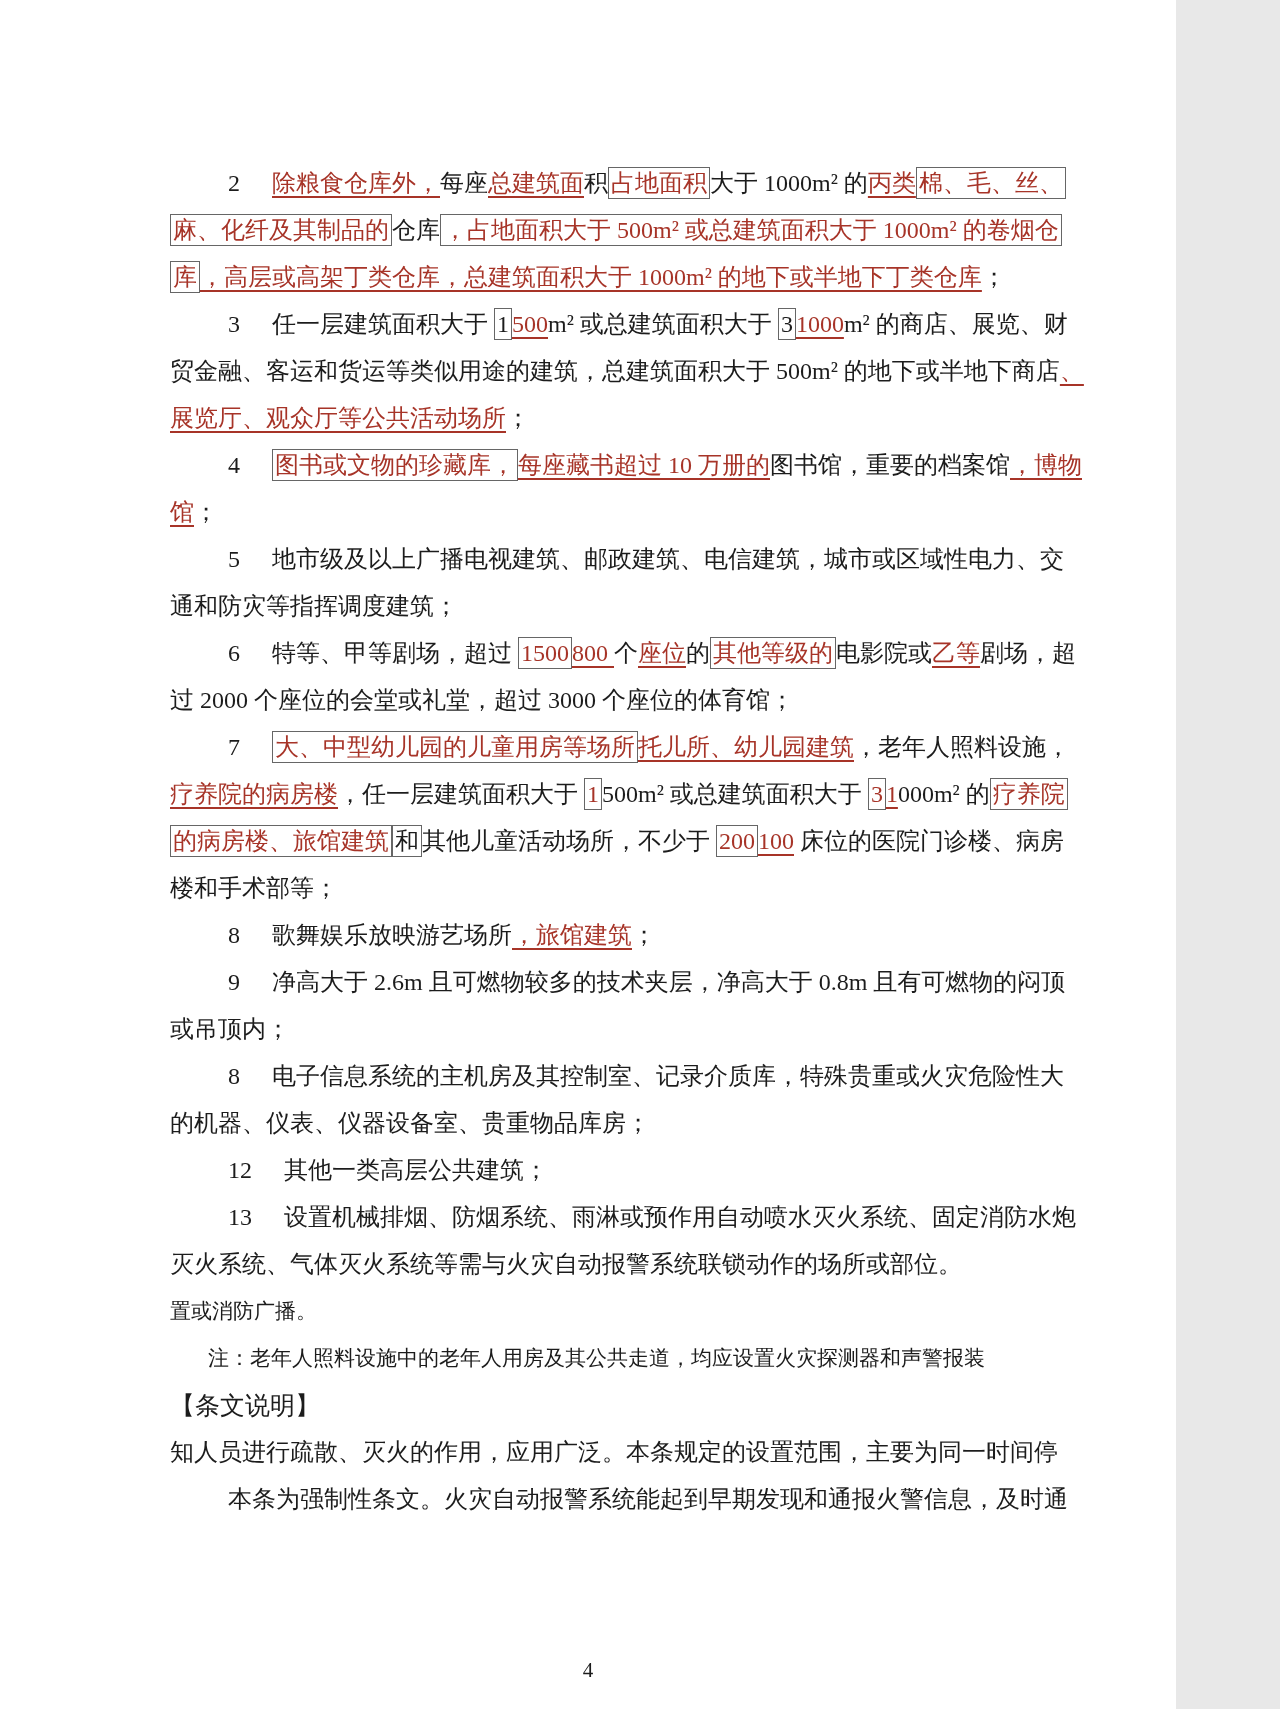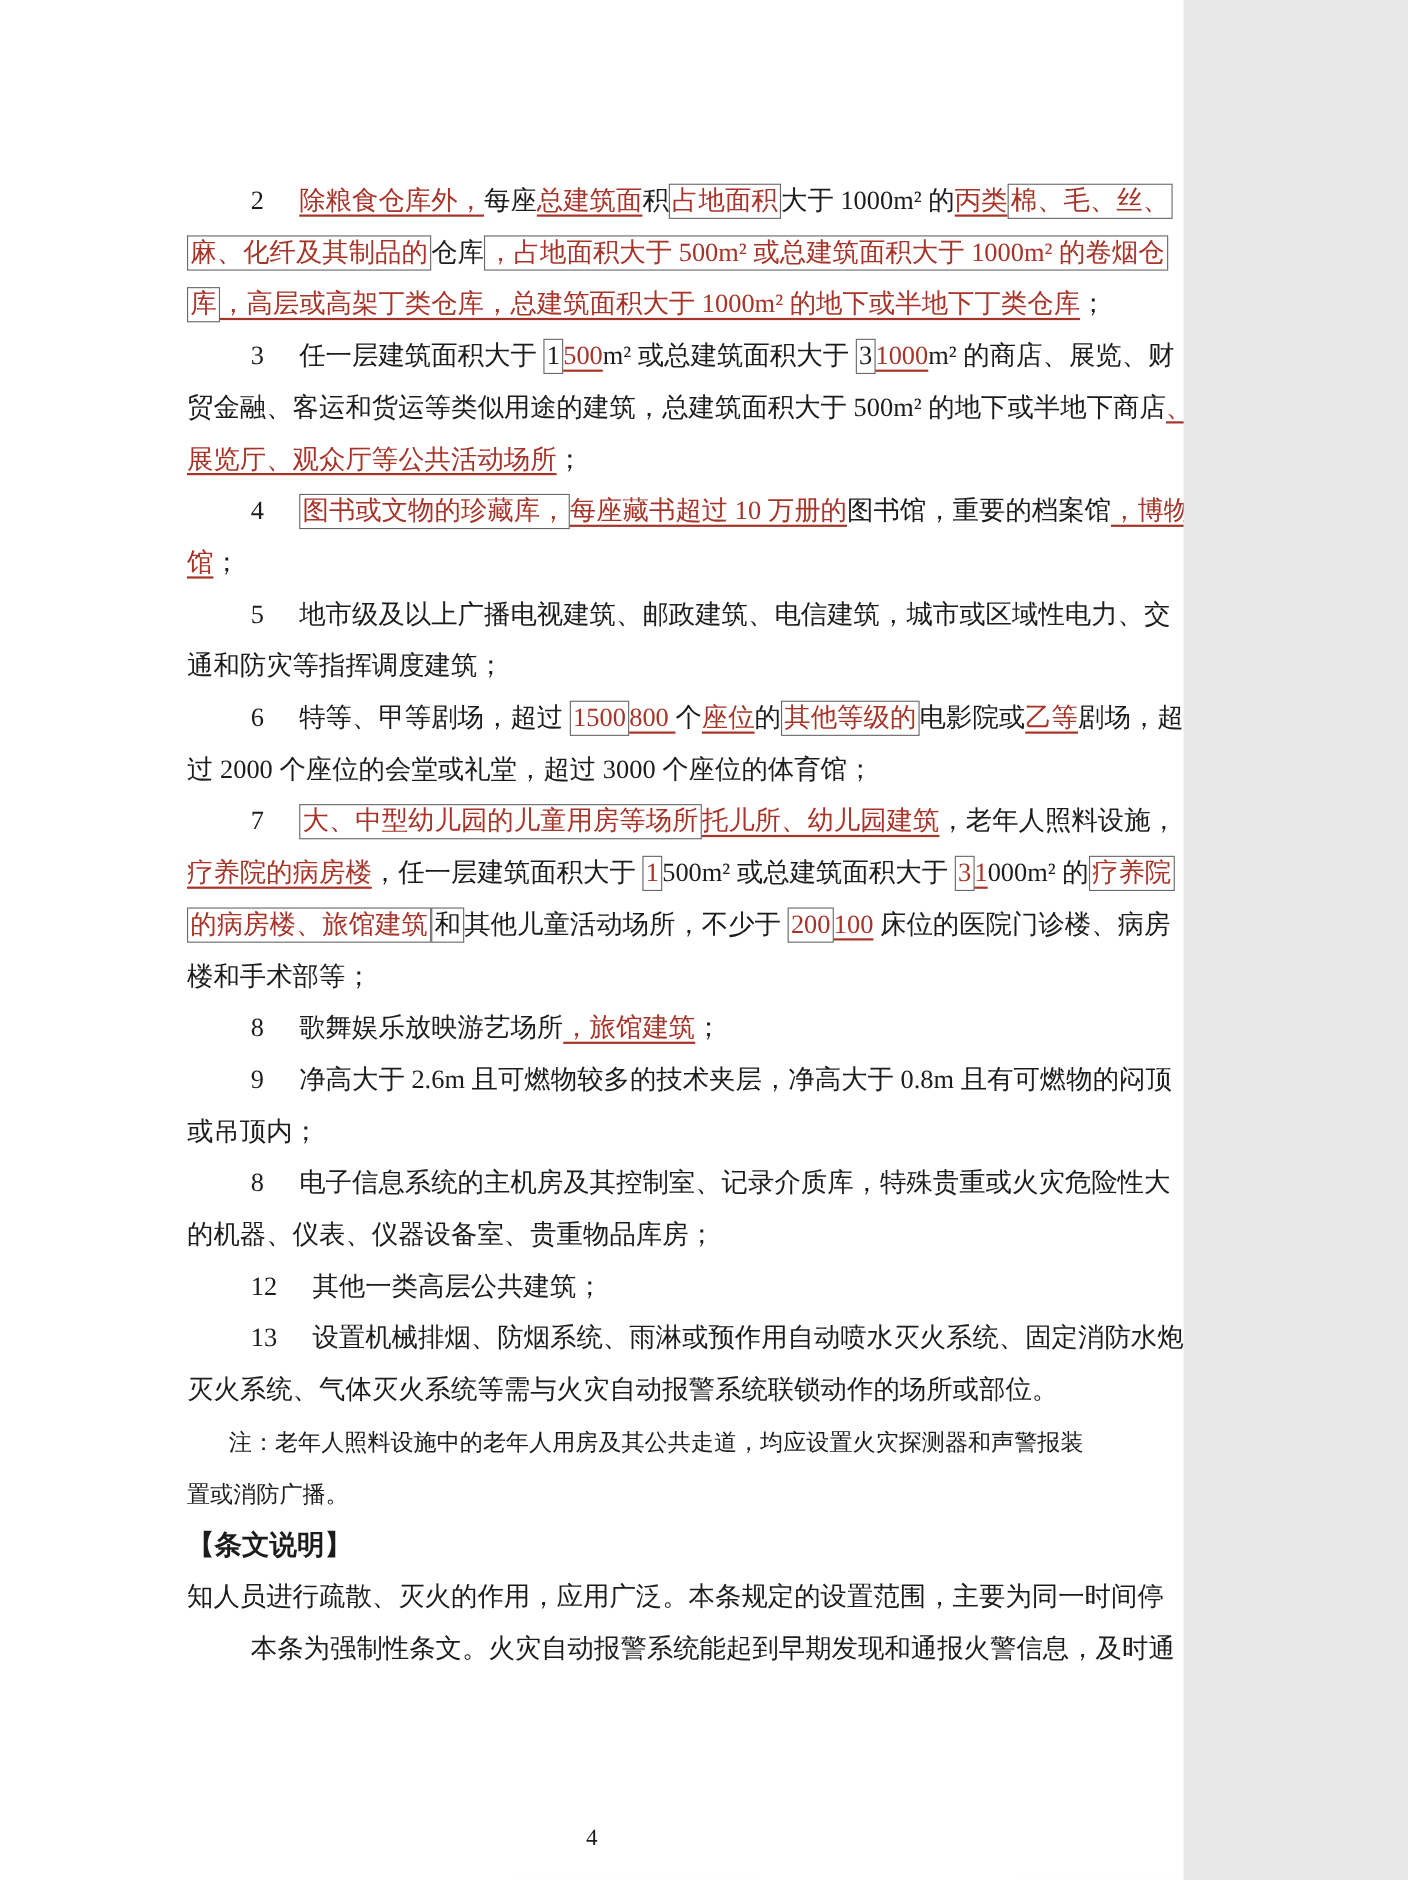--- a/index.html
+++ b/index.html
@@ -1,38 +1,38 @@
 <!DOCTYPE html>
 <html><head>
 <meta charset="utf-8">
 <style>
   html,body{margin:0;padding:0;background:#e8e8e8;}
   .page{
     position:relative;
-    width:1076px;height:1709px;
+    width:1176px;height:1709px;
     background:#ffffff;
     font-family:"Liberation Serif","DejaVu Serif",serif;
     color:#1c1c1c;
     overflow:hidden;
   }
   .content{
     position:absolute;
     left:170px;top:160px;
     width:950px;
   }
   .line{
     height:47px;
     line-height:47px;
     white-space:nowrap;
     font-size:24px;
   }
   .line.note{font-size:21px;}
   .line.heading{
     font-size:25px;
-    font-weight:bold;
+    font-weight:normal;
     font-family:"Liberation Sans","DejaVu Sans",sans-serif;
   }
   .ind{padding-left:58px;}
   .ind-note{padding-left:38px;}
   .seg-num{margin-right:32px;}
   .seg-plain{color:#1c1c1c;}
   .seg-ins{
     color:#a73428;
     text-decoration:underline;
     text-decoration-color:#a73428;
@@ -80,20 +80,20 @@
       <div class="line body"><span class="seg-del">的病房楼、旅馆建筑</span><span class="seg-delk">和</span><span class="seg-plain">其他儿童活动场所，不少于 </span><span class="seg-del">200</span><span class="seg-ins">100</span><span class="seg-plain"> 床位的医院门诊楼、病房</span></div>
       <div class="line body"><span class="seg-plain">楼和手术部等；</span></div>
       <div class="line body ind"><span class="seg-num">8</span><span class="seg-plain">歌舞娱乐放映游艺场所</span><span class="seg-ins">，旅馆建筑</span><span class="seg-plain">；</span></div>
       <div class="line body ind"><span class="seg-num">9</span><span class="seg-plain">净高大于 2.6m 且可燃物较多的技术夹层，净高大于 0.8m 且有可燃物的闷顶</span></div>
       <div class="line body"><span class="seg-plain">或吊顶内；</span></div>
       <div class="line body ind"><span class="seg-num">8</span><span class="seg-plain">电子信息系统的主机房及其控制室、记录介质库，特殊贵重或火灾危险性大</span></div>
       <div class="line body"><span class="seg-plain">的机器、仪表、仪器设备室、贵重物品库房；</span></div>
       <div class="line body ind"><span class="seg-num">12</span><span class="seg-plain">其他一类高层公共建筑；</span></div>
       <div class="line body ind"><span class="seg-num">13</span><span class="seg-plain">设置机械排烟、防烟系统、雨淋或预作用自动喷水灭火系统、固定消防水炮</span></div>
       <div class="line body"><span class="seg-plain">灭火系统、气体灭火系统等需与火灾自动报警系统联锁动作的场所或部位。</span></div>
+      <div class="line note"><span class="seg-plain">置或消防广播。</span></div>
       <div class="line note ind-note"><span class="seg-plain">注：老年人照料设施中的老年人用房及其公共走道，均应设置火灾探测器和声警报装</span></div>
-      <div class="line note"><span class="seg-plain">置或消防广播。</span></div>
       <div class="line heading"><span class="seg-plain">【条文说明】</span></div>
       <div class="line body"><span class="seg-plain">知人员进行疏散、灭火的作用，应用广泛。本条规定的设置范围，主要为同一时间停</span></div>
       <div class="line body ind"><span class="seg-plain">本条为强制性条文。火灾自动报警系统能起到早期发现和通报火警信息，及时通</span></div>
     </div>
   <div class="page-number">4</div>
 </div>
 
 </body></html>

